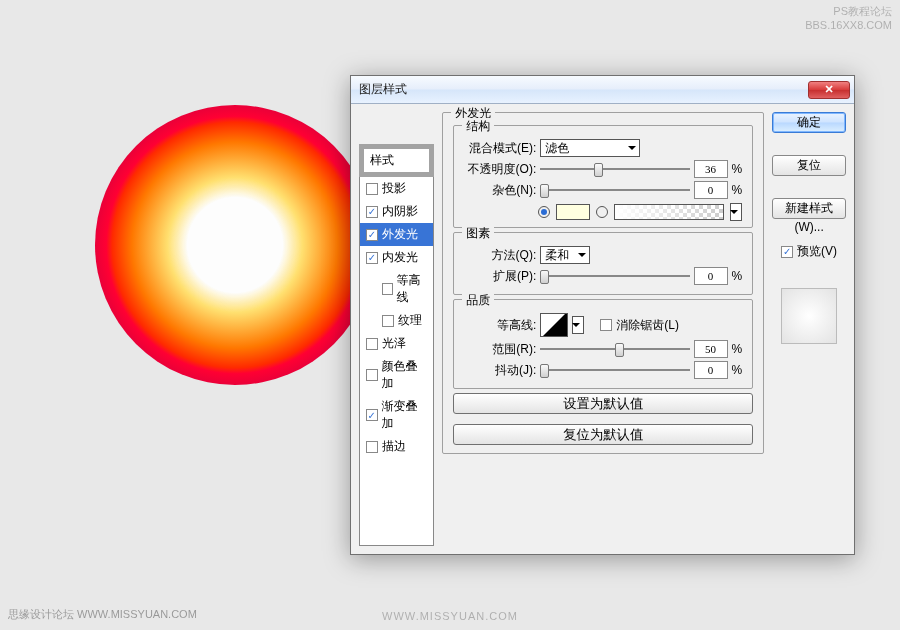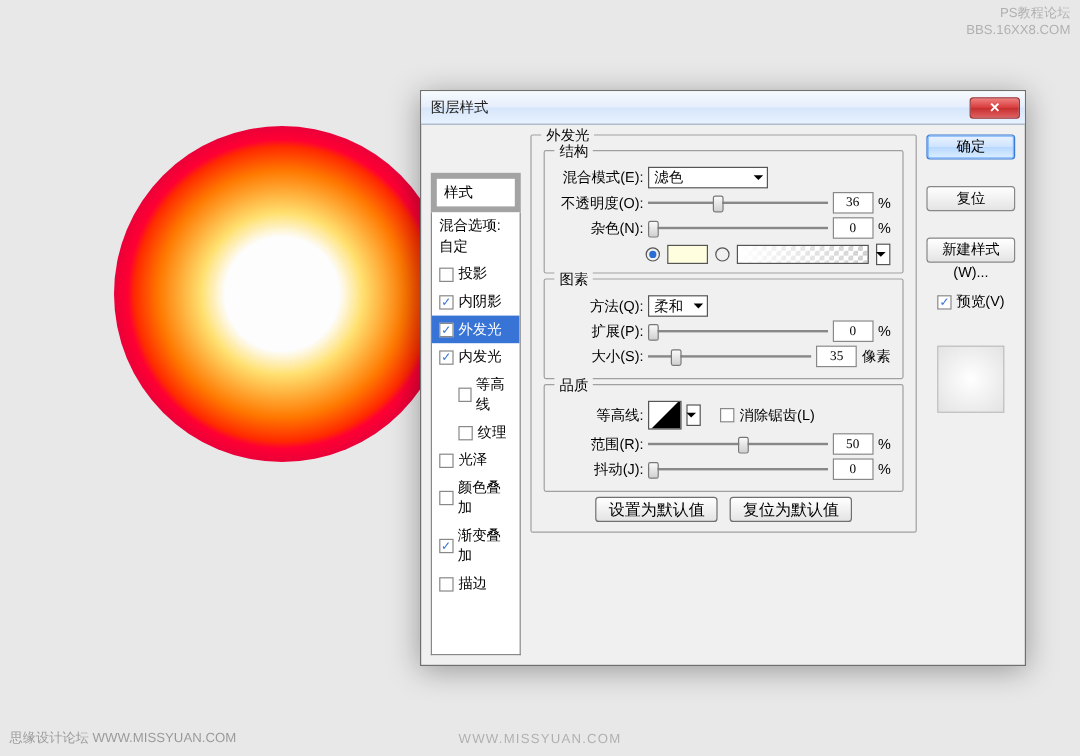--- a/index.html
+++ b/index.html
@@ -38,21 +38,21 @@
 .colorrow { display:flex; align-items:center; gap:6px; margin-top:4px; }
 .radio { width:12px; height:12px; border:1px solid #555; border-radius:50%; display:inline-flex; align-items:center; justify-content:center; }
 .radio.sel::after { content:""; width:6px; height:6px; background:#2a6cd4; border-radius:50%; }
 .swatch { width:34px; height:16px; border:1px solid #555; background:#ffffe0; }
 .grad { width:110px; height:16px; border:1px solid #555;
   background-image: linear-gradient(to right, #fff 0%, rgba(255,255,255,0) 100%),
                     linear-gradient(45deg,#ccc 25%,transparent 25%,transparent 75%,#ccc 75%),
                     linear-gradient(45deg,#ccc 25%,#fff 25%,#fff 75%,#ccc 75%);
   background-size:100% 100%, 8px 8px, 8px 8px; background-position:0 0,0 0,4px 4px; }
 .contour { width:28px; height:24px; border:1px solid #555; background:linear-gradient(135deg,#fff 0 49%,#000 51% 100%); }
-.btn-row { display:flex; gap:10px; justify-content:center; margin-top:4px; }
+.btn-row { display:flex; gap:10px; justify-content:center; margin-top:4px;flex-direction:column; }
 .winbtn { height:21px; padding:0 10px; border:1px solid #707070; border-radius:3px; background:linear-gradient(#fff,#e4e4e4); cursor:pointer; }
 .right-col { width:100px; display:flex; flex-direction:column; gap:22px; align-items:stretch; }
 .okbtn { height:21px; border:1px solid #3a7bd5; border-radius:3px; background:linear-gradient(#eaf3ff,#cfe4ff 48%,#b9d8ff 52%,#dcefff); box-shadow:0 0 0 1px #7fb7ff inset; cursor:pointer; text-align:center; line-height:19px; }
 .stdbtn { height:21px; border:1px solid #888; border-radius:3px; background:linear-gradient(#fff,#e4e4e4); cursor:pointer; text-align:center; line-height:19px; }
 .preview-row { display:flex; align-items:center; gap:4px; justify-content:center; margin-top:2px; }
 .preview-box { margin:6px auto 0; width:56px; height:56px; border:1px solid #bbb; background:radial-gradient(circle at 50% 50%,#fff 0%,#eee 60%,#e3e3e3 100%); }
 </style>
 </head>
 <body>
 
@@ -68,23 +68,20 @@
   <div class="titlebar">
     <div class="title">图层样式</div>
     <div class="close-btn">✕</div>
   </div>
   <div class="content">
 
     <div class="styles-col">
       <div class="styles-header">样式</div>
       <div class="styles-list" id="styles-list">
           <div class="style-item">
-            <span>混合选项:自定</span>
-          </div>
-          <div class="style-item">
             <span class="cb"></span>
             <span>投影</span>
           </div>
           <div class="style-item">
             <span class="cb checked"></span>
             <span>内阴影</span>
           </div>
           <div class="style-item selected">
             <span class="cb checked"></span>
             <span>外发光</span>
@@ -168,29 +165,20 @@
               </div>
           </div>
           <div class="row">
             <div class="row-label">扩展(P):</div>
             <div class="slider">
                 <div class="slider-track"></div>
                 <div class="slider-thumb" style="left:0%"></div>
               </div>
             <div class="num">0</div>
             <div>%</div>
-          </div>
-          <div class="row">
-            <div class="row-label">大小(S):</div>
-            <div class="slider">
-                <div class="slider-track"></div>
-                <div class="slider-thumb" style="left:14%"></div>
-              </div>
-            <div class="num">35</div>
-            <div>像素</div>
           </div>
         </div>
 
         <div class="innerbox">
           <div class="legend">品质</div>
           <div class="row">
             <div class="row-label">等高线:</div>
             <div class="contour"></div>
             <span class="select" style="width:12px;min-width:12px;padding:0"></span>
             <span style="width:8px"></span>

